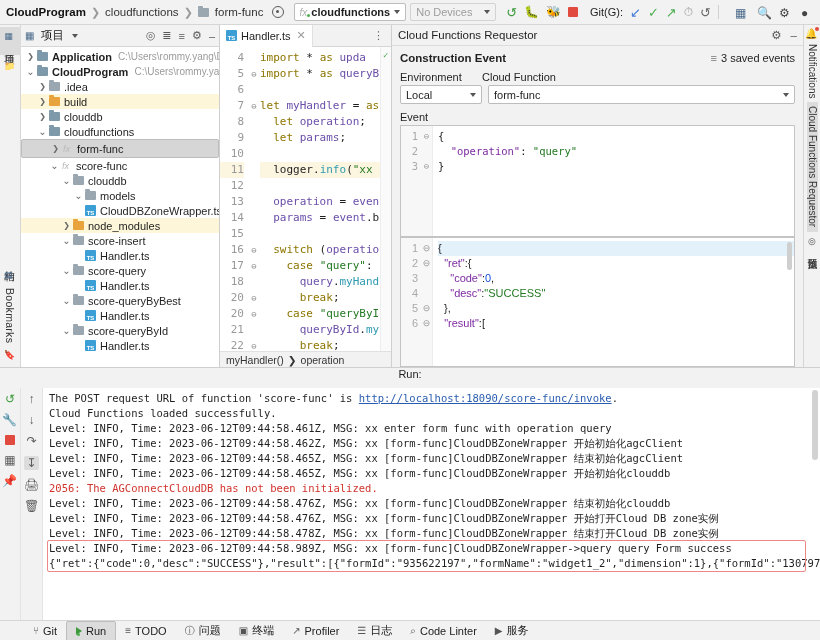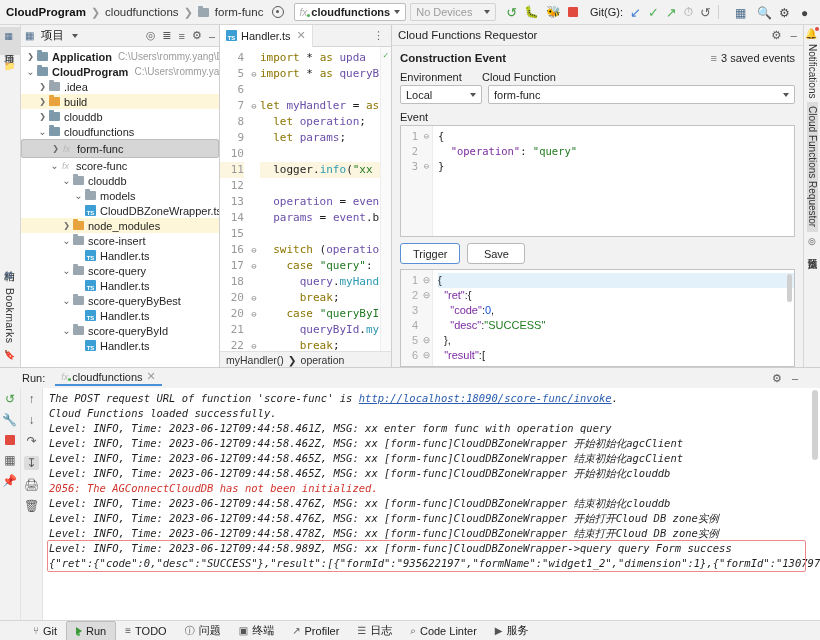--- a/index.html
+++ b/index.html
@@ -181,35 +181,35 @@
 
   
   .rightrail { width:17px; background:#f2f2f2; border-left:1px solid #d6d6d6; display:flex; flex-direction:column; align-items:center; padding-top:3px;}
   .rr-item { writing-mode:vertical-rl; text-orientation:mixed; font-size:10px; color:#333; padding:4px 0; }
   .rr-item.act { background:#dcdcdc; }
   .bell { position:relative; font-size:10px; color:#555; margin-bottom:1px;}
   .bell::after { content:""; position:absolute; right:-1px; top:-1px; width:4px;height:4px;border-radius:50%;background:#e04a3f;}
 
   
   .runpanel { height:253px; min-height:253px; background:#f2f2f2; border-top:1px solid #cfcfcf; display:flex; flex-direction:column;}
-  .run-head { height:20px; display:flex; align-items:center; padding:0 22px; gap:10px; font-size:11px;}
+  .run-head { height:20px; display:flex; align-items:center; padding:0 22px; gap:10px; font-size:11px;flex-direction:column;}
   .run-tab { display:flex; align-items:center; gap:4px; border-bottom:2px solid #4a90d9; padding:0 6px 1px 6px;}
   .run-tab .fxs2{ color:#b9b9b9; font-style:italic; font-size:9px; position:relative;}
   .run-tab .fxs2::after{content:"";position:absolute;right:-3px;bottom:1px;width:3px;height:3px;background:#4caf50;border-radius:50%;}
   .run-head .ic2 { margin-left:auto; display:flex; gap:10px; align-items:center; color:#5a5a5a;}
   .run-main { flex:1; display:flex; min-height:0;}
   .run-tools { width:21px; display:flex; flex-direction:column; align-items:center; gap:9px; padding-top:5px; flex:none; border-right:1px solid #e3e3e3;}
   .run-tools2 { width:22px; display:flex; flex-direction:column; align-items:center; gap:9px; padding-top:5px; flex:none; border-right:1px solid #e3e3e3;}
   .tool { font-size:12px; color:#5a5a5a; line-height:12px;}
   .tool.stopsq { width:10px;height:10px;background:#e04a3f;border-radius:1px;}
   .tool.active { background:#dcdcdc; border-radius:2px; padding:1px 2px;}
   .console {
     flex:1; background:#fff; overflow:hidden; position:relative;
     font-family:"DejaVu Sans Mono", monospace; font-size:10.5px; line-height:15px;
-    padding:3px 0 0 6px; white-space:nowrap;font-style:italic;
+    padding:3px 0 0 6px; white-space:nowrap;
   }
   .cl { height:15px;}
   .cl a { color:#2a5db0; text-decoration:underline;}
   .err { color:#d0342c; }
   .boxed {
     position:absolute; left:4px; right:14px;
     border:1px solid #e88; border-radius:2px;
   }
   .con-sb { position:absolute; right:2px; top:2px; width:6px; height:70px; background:#d2d2d2; border-radius:3px;}
 
@@ -547,24 +547,20 @@
               <div class="jl">2</div>
               <div class="jl">3</div>
             </div>
           <div class="jb-f" id="ev-f">
               <div class="jl">⊖</div>
               <div class="jl"></div>
               <div class="jl">⊖</div>
             </div>
           <div class="jb-c" id="ev-c"><div class="jl">{</div><div class="jl">  <span class="jk">"operation"</span>: <span class="jv">"query"</span></div><div class="jl">}</div></div>
         </div>
-        <div class="btnrow">
-          <div class="btn primary">Trigger</div>
-          <div class="btn">Save</div>
-        </div>
         <div class="resbox">
           <div class="jb-g" id="rs-g">
               <div class="jl">1</div>
               <div class="jl">2</div>
               <div class="jl">3</div>
               <div class="jl">4</div>
               <div class="jl">5</div>
               <div class="jl">6</div>
             </div>
           <div class="jb-f" id="rs-f">

